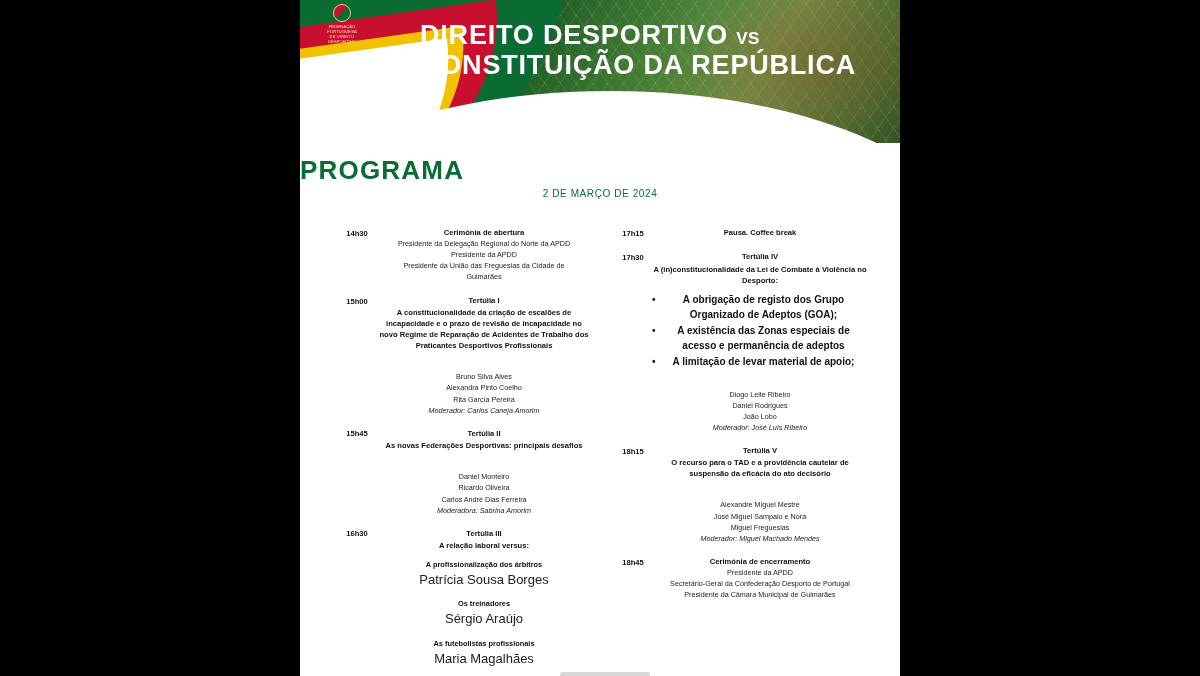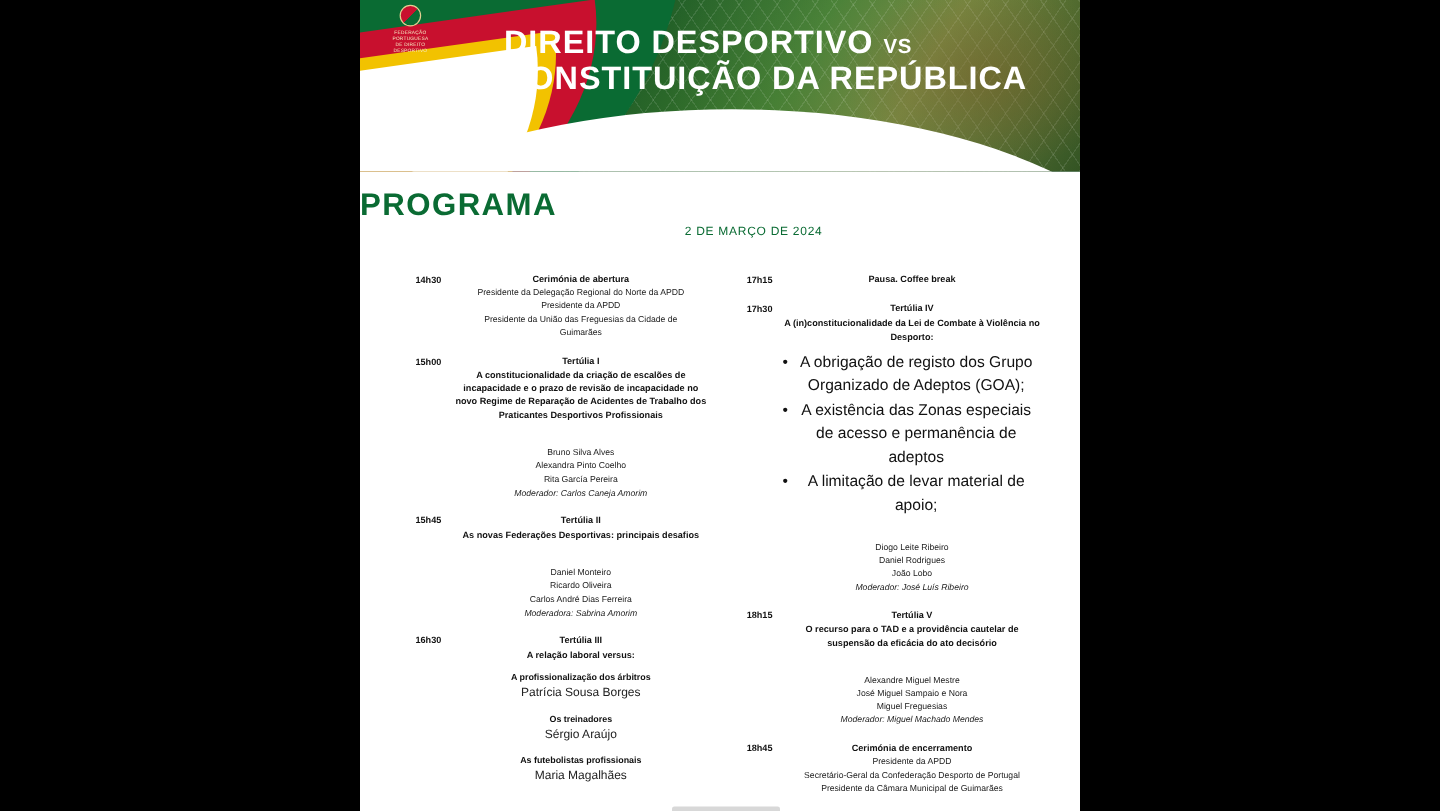--- a/index.html
+++ b/index.html
@@ -179,21 +179,20 @@
   }
   .prog-date {
     position: absolute;
     top: 188px;
     left: 0;
     width: 600px;
     text-align: center;
     color: #0a6b33;
     font-size: 10px;
     letter-spacing: 0.6px;
-    padding-left: 28px;
   }
   
   .cols {
     position: absolute;
     top: 228px;
     left: 38px;
     width: 530px;
     display: flex;
     gap: 22px;
   }
@@ -232,22 +231,22 @@
     color: #222;
     line-height: 1.52;
     margin: 0;
   }
   .b-bullets {
     margin: 6px 0 0 0;
     padding: 0;
     list-style: none;
   }
   .b-bullets li {
-    font-size: 13px;
-    font-weight: normal;
+    font-size: 10px;
+    font-weight: bold;
     color: #111;
     line-height: 1.5;
     padding-left: 7px;
     position: relative;
     margin-bottom: 1px;
   }
   .b-bullets li:before {
     content: "•";
     position: absolute;
     left: 0;
@@ -263,21 +262,21 @@
   }
   .mod { font-style: italic; }
   .sub-group { margin-top: 8px; }
   .sub-group .sg-title {
     font-size: 7.4px;
     font-weight: bold;
     color: #111;
     line-height: 1.5;
   }
   .sub-group .sg-name {
-    font-size: 10px;
+    font-size: 13px;
     color: #222;
     line-height: 1.55;
   }
   .mod-alone {
     margin-top: 12px;
     font-size: 7.2px;
     font-style: italic;
     color: #222;
   }
   

